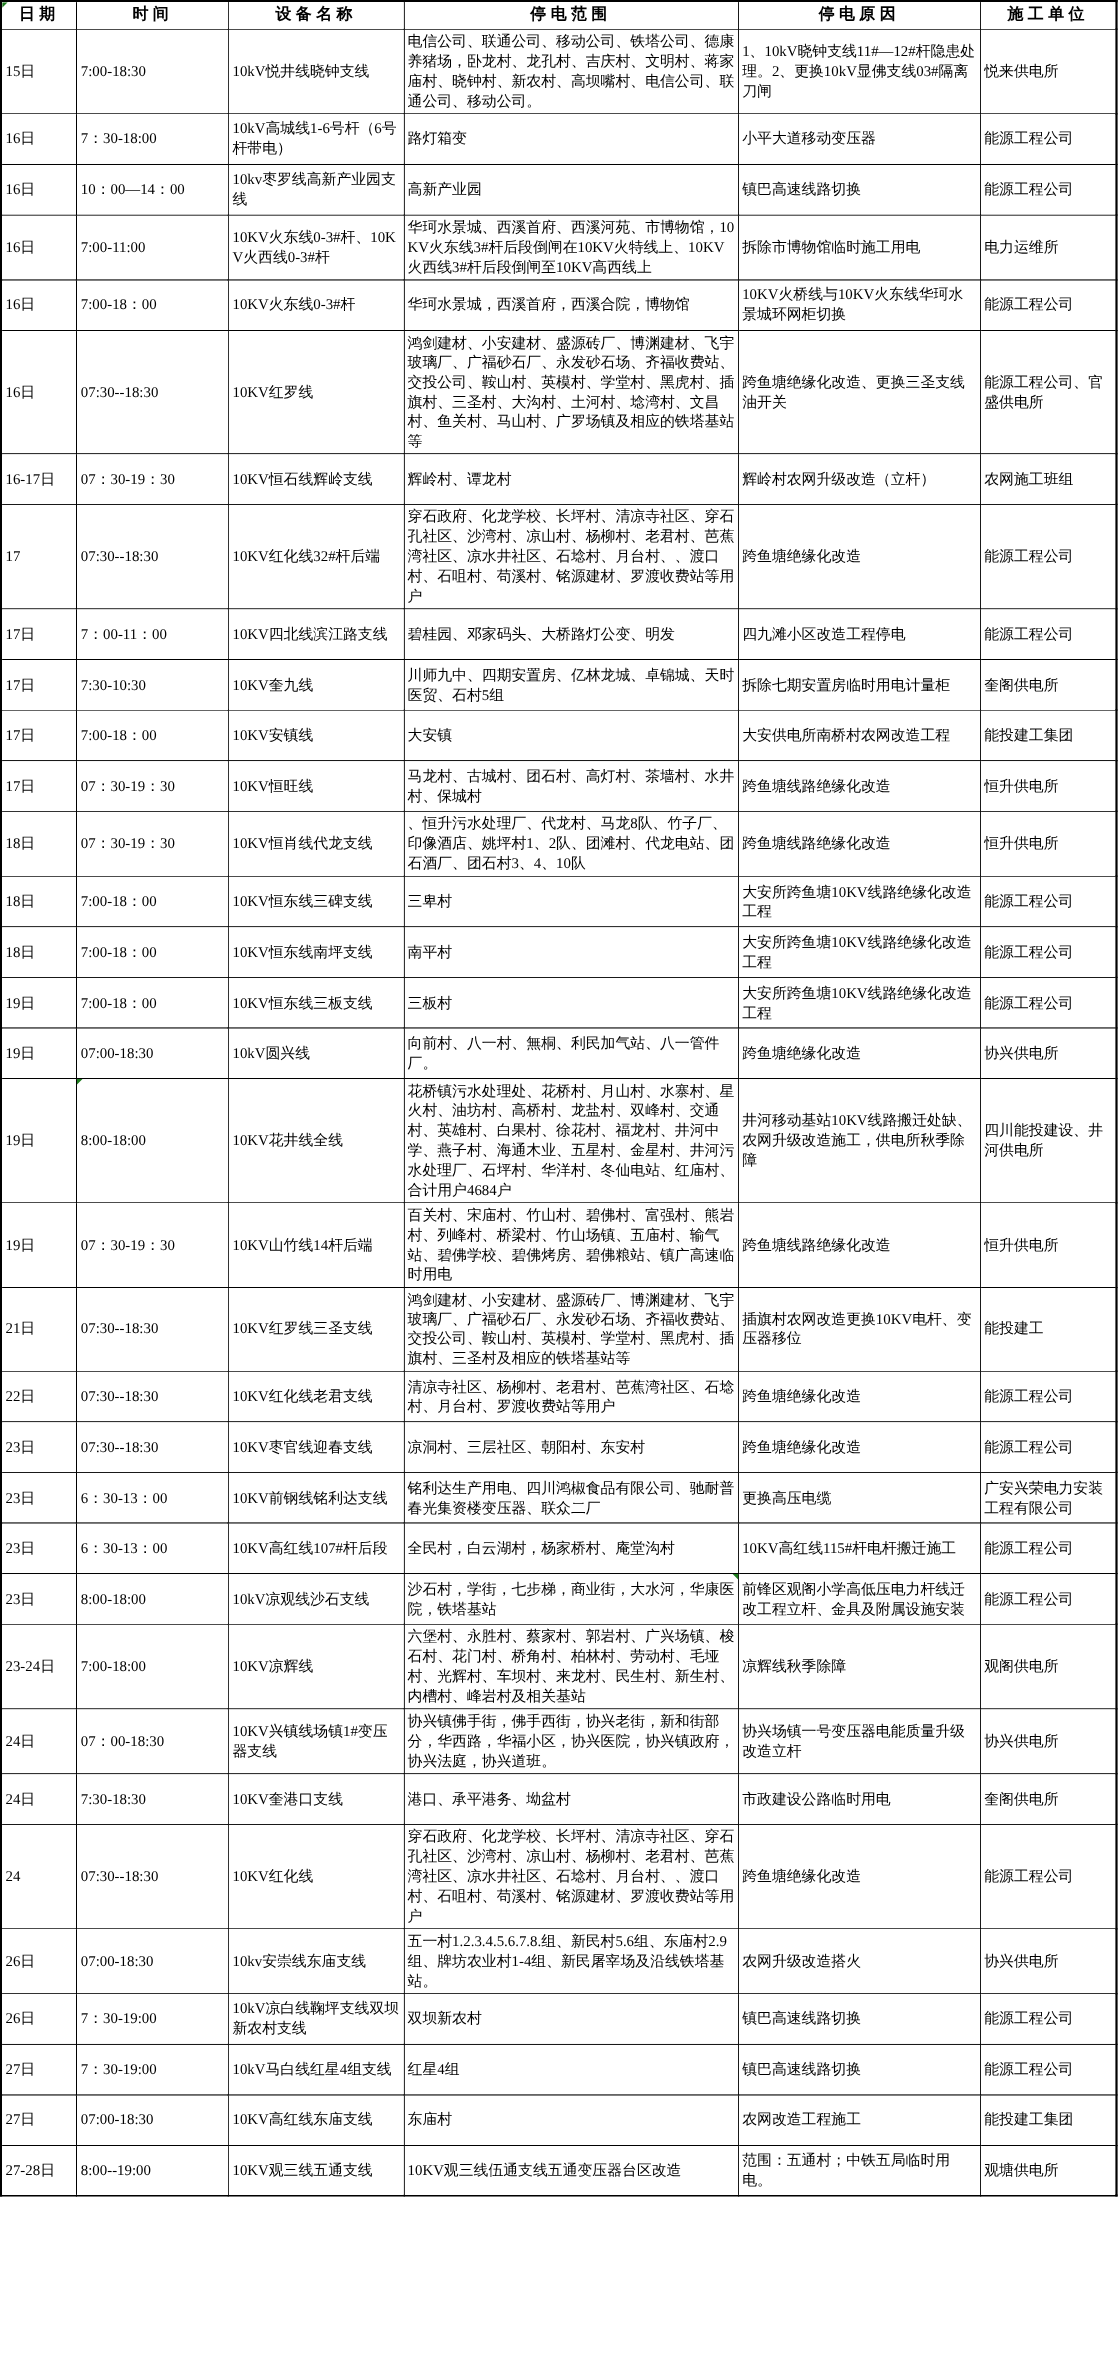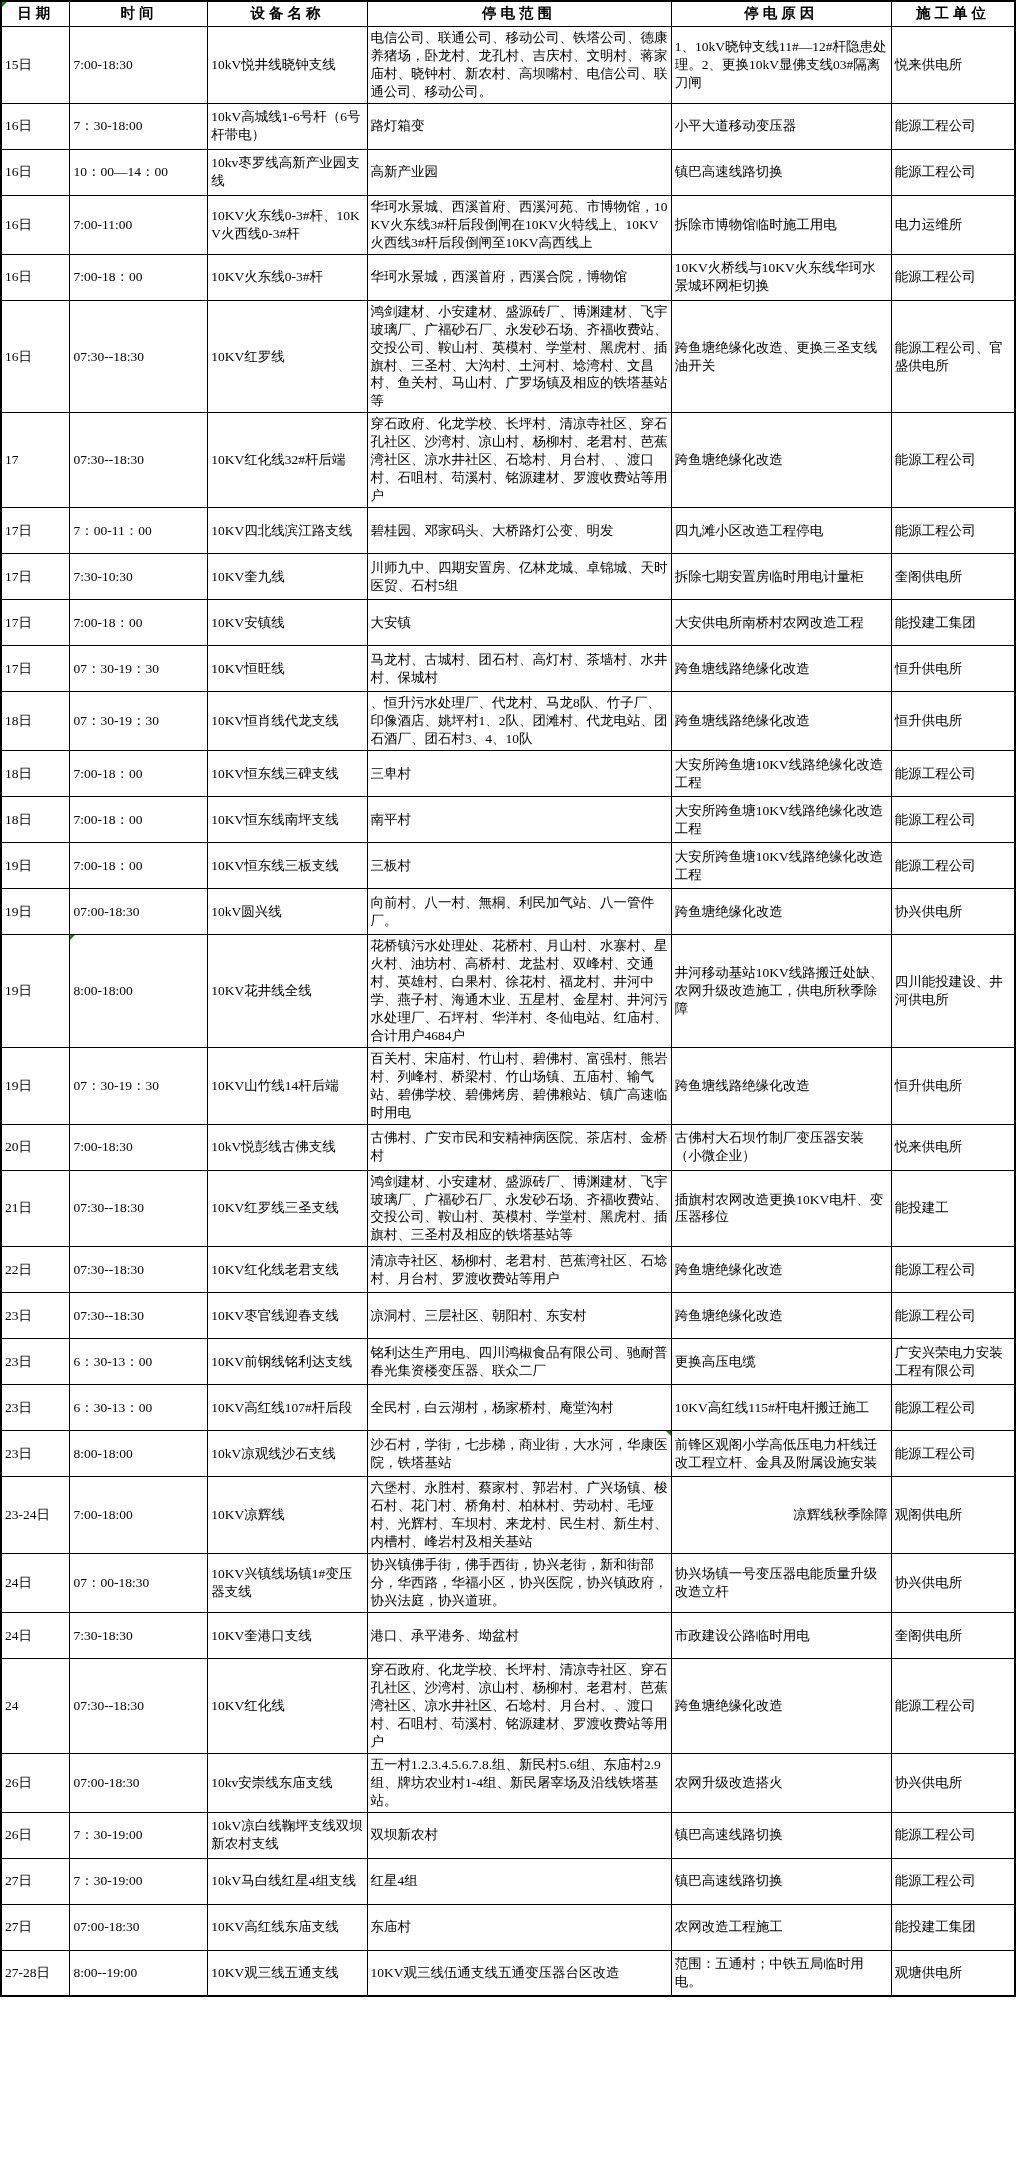--- a/index.html
+++ b/index.html
@@ -31,21 +31,21 @@
     padding:1px 2px;
     text-align:center;
     font-weight:bold;
     font-size:14.5px;
     letter-spacing:4px;
     white-space:nowrap;
     overflow:hidden;
   }
   table.outage tbody tr{height:46px;}
   table.outage tbody td{text-align:left;}
-  table.outage tbody td.center{text-align:right;}
+  table.outage tbody td.center{text-align:left;}
   
   .marker{position:absolute;width:0;height:0;border-style:solid;display:block;}
   .marker.tl{top:0;left:0;border-width:5px 5px 0 0;border-color:#1e7d1e transparent transparent transparent;}
   .marker.tr{top:0;right:0;border-width:5px 0 0 5px;border-color:#1e7d1e transparent transparent transparent;}
 </style>
 </head>
 <body>
 
 <table class="outage">
   <colgroup>
@@ -109,20 +109,28 @@
       </tr>
       <tr>
         <td>16日</td>
         <td>07:30--18:30</td>
         <td>10KV红罗线</td>
         <td>鸿剑建材、小安建材、盛源砖厂、博渊建材、飞宇玻璃厂、广福砂石厂、永发砂石场、齐福收费站、交投公司、鞍山村、英模村、学堂村、黑虎村、插旗村、三圣村、大沟村、土河村、埝湾村、文昌村、鱼关村、马山村、广罗场镇及相应的铁塔基站等</td>
         <td>跨鱼塘绝缘化改造、更换三圣支线油开关</td>
         <td>能源工程公司、官盛供电所</td>
       </tr>
       <tr>
+        <td>16-17日</td>
+        <td>07：30-19：30</td>
+        <td>10KV恒石线辉岭支线</td>
+        <td>辉岭村、谭龙村</td>
+        <td>辉岭村农网升级改造（立杆）</td>
+        <td>农网施工班组</td>
+      </tr>
+      <tr>
         <td>17</td>
         <td>07:30--18:30</td>
         <td>10KV红化线32#杆后端</td>
         <td>穿石政府、化龙学校、长坪村、清凉寺社区、穿石孔社区、沙湾村、凉山村、杨柳村、老君村、芭蕉湾社区、凉水井社区、石埝村、月台村、、渡口村、石咀村、苟溪村、铭源建材、罗渡收费站等用户</td>
         <td>跨鱼塘绝缘化改造</td>
         <td>能源工程公司</td>
       </tr>
       <tr>
         <td>17日</td>
         <td>7：00-11：00</td>
@@ -205,28 +213,20 @@
       </tr>
       <tr>
         <td>19日</td>
         <td>07：30-19：30</td>
         <td>10KV山竹线14杆后端</td>
         <td>百关村、宋庙村、竹山村、碧佛村、富强村、熊岩村、列峰村、桥梁村、竹山场镇、五庙村、输气站、碧佛学校、碧佛烤房、碧佛粮站、镇广高速临时用电</td>
         <td>跨鱼塘线路绝缘化改造</td>
         <td>恒升供电所</td>
       </tr>
       <tr>
-        <td>20日</td>
-        <td>7:00-18:30</td>
-        <td>10kV悦彭线古佛支线</td>
-        <td>古佛村、广安市民和安精神病医院、茶店村、金桥村</td>
-        <td>古佛村大石坝竹制厂变压器安装（小微企业）</td>
-        <td>悦来供电所</td>
-      </tr>
-      <tr>
         <td>21日</td>
         <td>07:30--18:30</td>
         <td>10KV红罗线三圣支线</td>
         <td>鸿剑建材、小安建材、盛源砖厂、博渊建材、飞宇玻璃厂、广福砂石厂、永发砂石场、齐福收费站、交投公司、鞍山村、英模村、学堂村、黑虎村、插旗村、三圣村及相应的铁塔基站等</td>
         <td>插旗村农网改造更换10KV电杆、变压器移位</td>
         <td>能投建工</td>
       </tr>
       <tr>
         <td>22日</td>
         <td>07:30--18:30</td>

